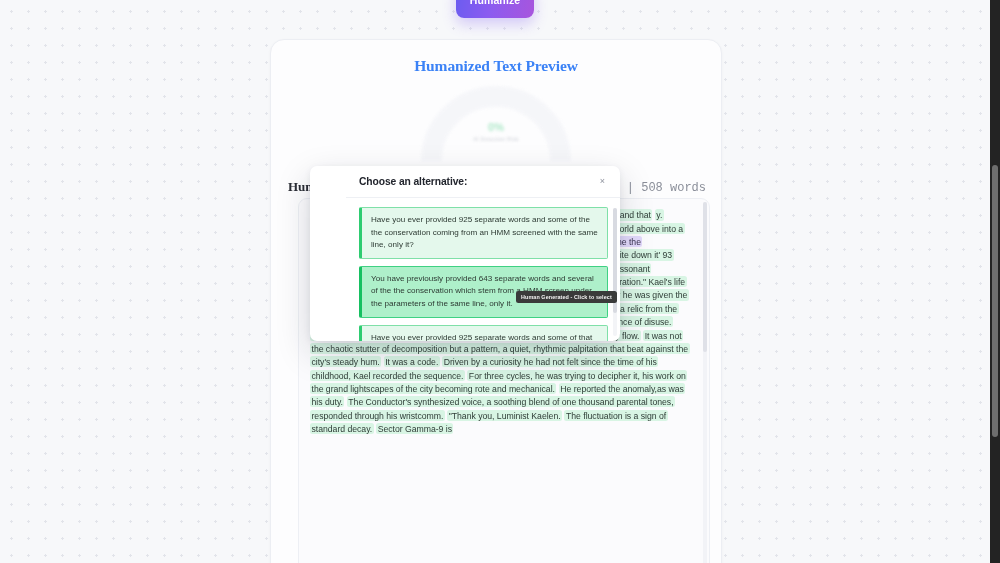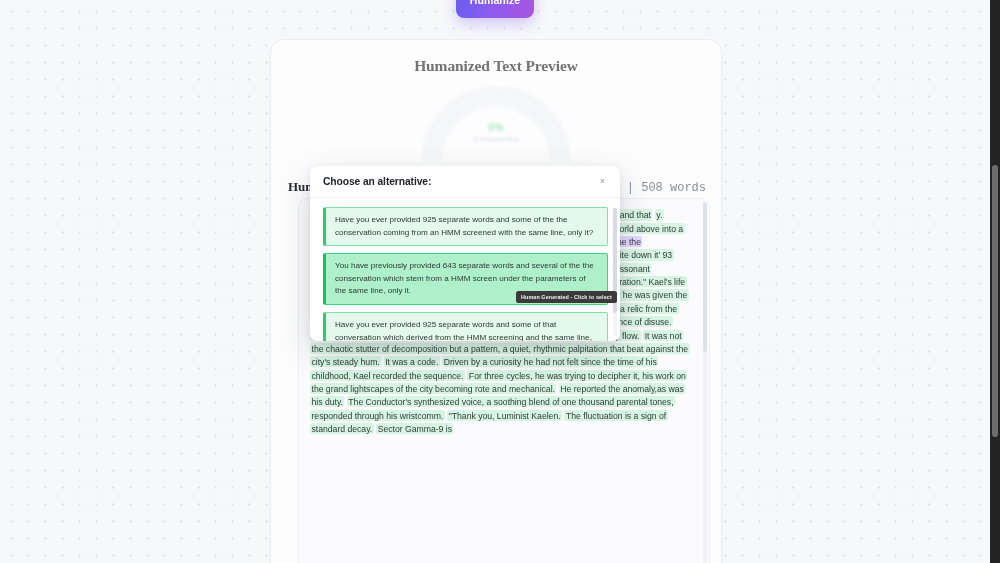--- a/index.html
+++ b/index.html
@@ -64,21 +64,21 @@
     box-shadow: 0 1px 3px rgba(20, 24, 40, 0.035);
     overflow: hidden;
   }
 
   .preview-title {
     margin-top: 17px;
     text-align: center;
     font-family: "Liberation Serif", serif;
     font-weight: 700;
     font-size: 15.5px;
-    color: #737373;
+    color: #3b82f6;
     letter-spacing: -0.1px;
   }
 
   
   .gauge-wrap {
     margin: 11px auto 0;
     width: 150px;
     height: 66px;
     position: relative;
     filter: blur(1.6px);
@@ -191,20 +191,21 @@
     position: absolute;
     left: 310px;
     top: 166px;
     width: 310px;
     height: 175px;
     background: #ffffff;
     border-radius: 7px;
     box-shadow: 0 12px 34px rgba(25, 30, 50, 0.17), 0 2px 7px rgba(25, 30, 50, 0.07);
     overflow: hidden;
     z-index: 20;
+    padding-left: 36px;
   }
   .modal-head {
     height: 32px;
     padding: 0 12px 0 13px;
     display: flex;
     align-items: center;
     justify-content: space-between;
     border-bottom: 1px solid #eef0f4;
   }
   .modal-title {

